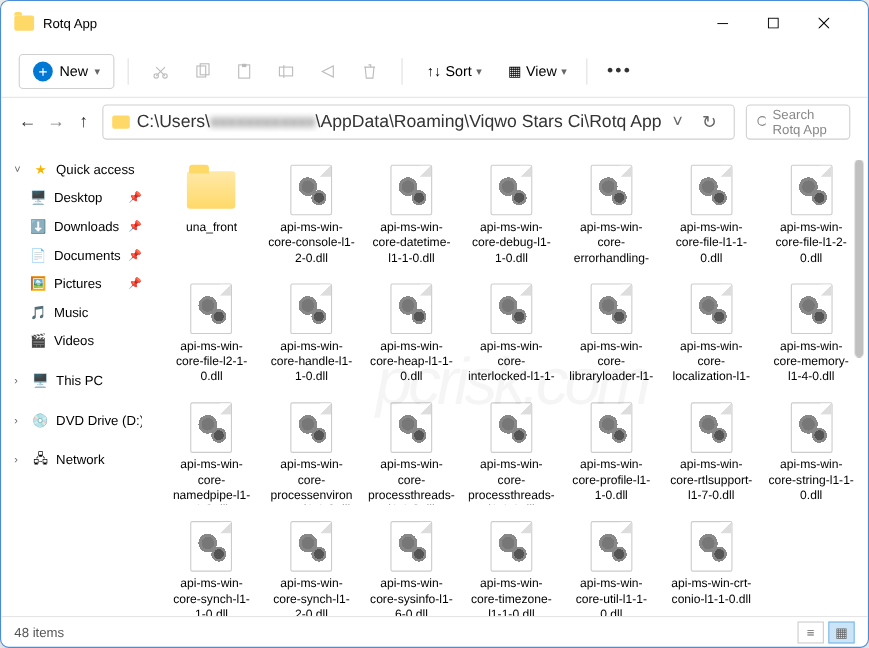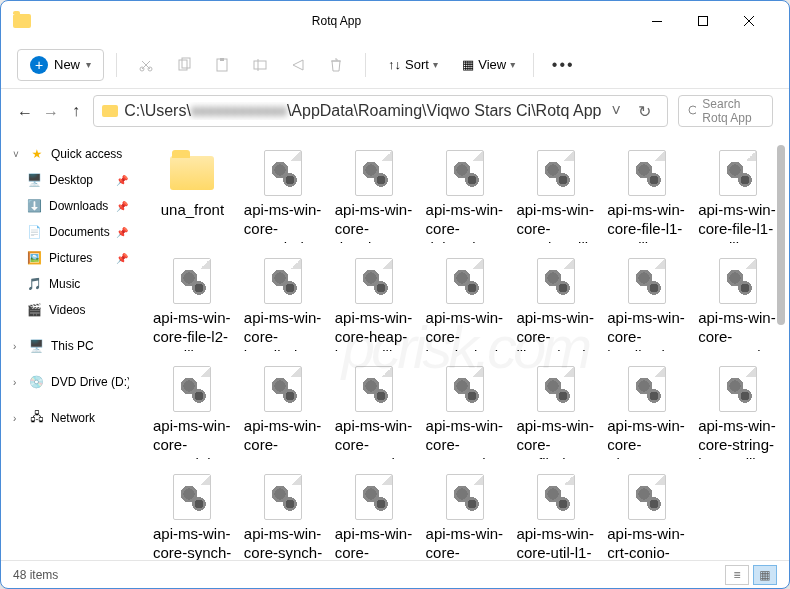--- a/index.html
+++ b/index.html
@@ -1,18 +1,18 @@
 <!DOCTYPE html>
 <html><head>
 <meta charset="utf-8">
 <style>
 * { margin: 0; padding: 0; box-sizing: border-box; font-family: "Segoe UI", sans-serif; }
 body { background: #f0f0f0; display: flex; justify-content: center; align-items: center; height: 100vh; }
 .window { width: 790px; height: 589px; background: #fff; border: 1px solid #4a8cd8; border-radius: 8px; display: flex; flex-direction: column; overflow: hidden; box-shadow: 0 4px 20px rgba(0,0,0,0.15); }
-.titlebar { height: 40px; display: flex; align-items: center; padding: 0 17px 0 12px; text-align: center; }
+.titlebar { height: 40px; display: flex; align-items: center; padding: 0 17px 0 12px; }
 .titlebar-icon { width: 18px; height: 14px; background: #ffd968; border-radius: 2px; margin-right: 8px; position: relative; }
 .titlebar-icon::before { content: ""; position: absolute; top: -3px; left: 0; width: 7px; height: 3px; background: #ffd968; border-radius: 2px 2px 0 0; }
 .titlebar-title { font-size: 12px; color: #000; flex: 1; }
 .win-controls { display: flex; }
 .win-btn { width: 46px; height: 40px; display: flex; align-items: center; justify-content: center; cursor: pointer; }
 .toolbar { height: 48px; display: flex; align-items: center; padding: 0 16px; gap: 4px; border-bottom: 1px solid #e5e5e5; }
 .new-btn { display: flex; align-items: center; gap: 6px; padding: 6px 12px; border: 1px solid #d0d0d0; border-radius: 4px; font-size: 13px; cursor: pointer; }
 .new-plus { width: 18px; height: 18px; border-radius: 50%; background: #0078d4; color: #fff; display: flex; align-items: center; justify-content: center; font-size: 14px; }
 .tb-sep { width: 1px; height: 24px; background: #e0e0e0; margin: 0 8px; }
 .tb-icon { width: 34px; height: 34px; display: flex; align-items: center; justify-content: center; color: #999; border-radius: 4px; cursor: pointer; }
@@ -41,21 +41,21 @@
 .file-icon { width: 48px; height: 48px; margin-bottom: 4px; display: flex; align-items: center; justify-content: center; }
 .folder-icon { width: 44px; height: 34px; background: linear-gradient(#ffe9a8, #ffd968); border-radius: 3px; position: relative; }
 .folder-icon::before { content: ""; position: absolute; top: -6px; left: 2px; width: 18px; height: 8px; background: #ffd968; border-radius: 3px 3px 0 0; }
 .dll-icon { width: 38px; height: 46px; background: #fff; border: 1px solid #ccc; border-radius: 2px; position: relative; display: flex; align-items: center; justify-content: center; }
 .dll-icon::after { content: ""; position: absolute; top: 0; right: 0; width: 10px; height: 10px; background: linear-gradient(135deg, #fff 50%, #ddd 50%); }
 .gear-group { position: relative; width: 24px; height: 24px; }
 .gear { position: absolute; border-radius: 50%; background: #888; }
 .gear::before { content: ""; position: absolute; inset: -3px; background: radial-gradient(circle, transparent 40%, #888 40%, #888 60%, transparent 60%); border-radius: 50%; }
 .gear.big { width: 14px; height: 14px; top: 2px; left: 2px; background: #777; }
 .gear.small { width: 10px; height: 10px; bottom: 0; right: 0; background: #555; }
-.file-label { font-size: 15px; text-align: left; line-height: 1.25; color: #000; word-break: break-word; max-width: 84px; height: 42px; overflow: hidden; }
+.file-label { font-size: 11px; text-align: center; line-height: 1.25; color: #000; word-break: break-word; max-width: 84px; height: 42px; overflow: hidden; }
 .scrollbar-track { position: absolute; right: 2px; top: 12px; bottom: 12px; width: 12px; }
 .scrollbar-thumb { position: absolute; top: 0; left: 2px; width: 8px; height: 180px; background: #c0c0c0; border-radius: 4px; }
 .status { height: 28px; border-top: 1px solid #e5e5e5; display: flex; align-items: center; padding: 0 12px; font-size: 12px; color: #555; }
 .status-spacer { flex: 1; }
 .view-toggle { width: 24px; height: 20px; border: 1px solid #ccc; display: flex; align-items: center; justify-content: center; margin-left: 4px; color: #666; cursor: pointer; }
 .view-toggle.active { background: #cce4f7; border-color: #7ab8e8; }
 .wm { position: absolute; top: 50%; left: 50%; transform: translate(-50%, -50%); font-size: 60px; font-weight: normal; font-style: italic; color: rgba(0,0,0,0.04); pointer-events: none; letter-spacing: -4px; }
 .blur { filter: blur(3px); display: inline-block; }
 </style>
 </head>

